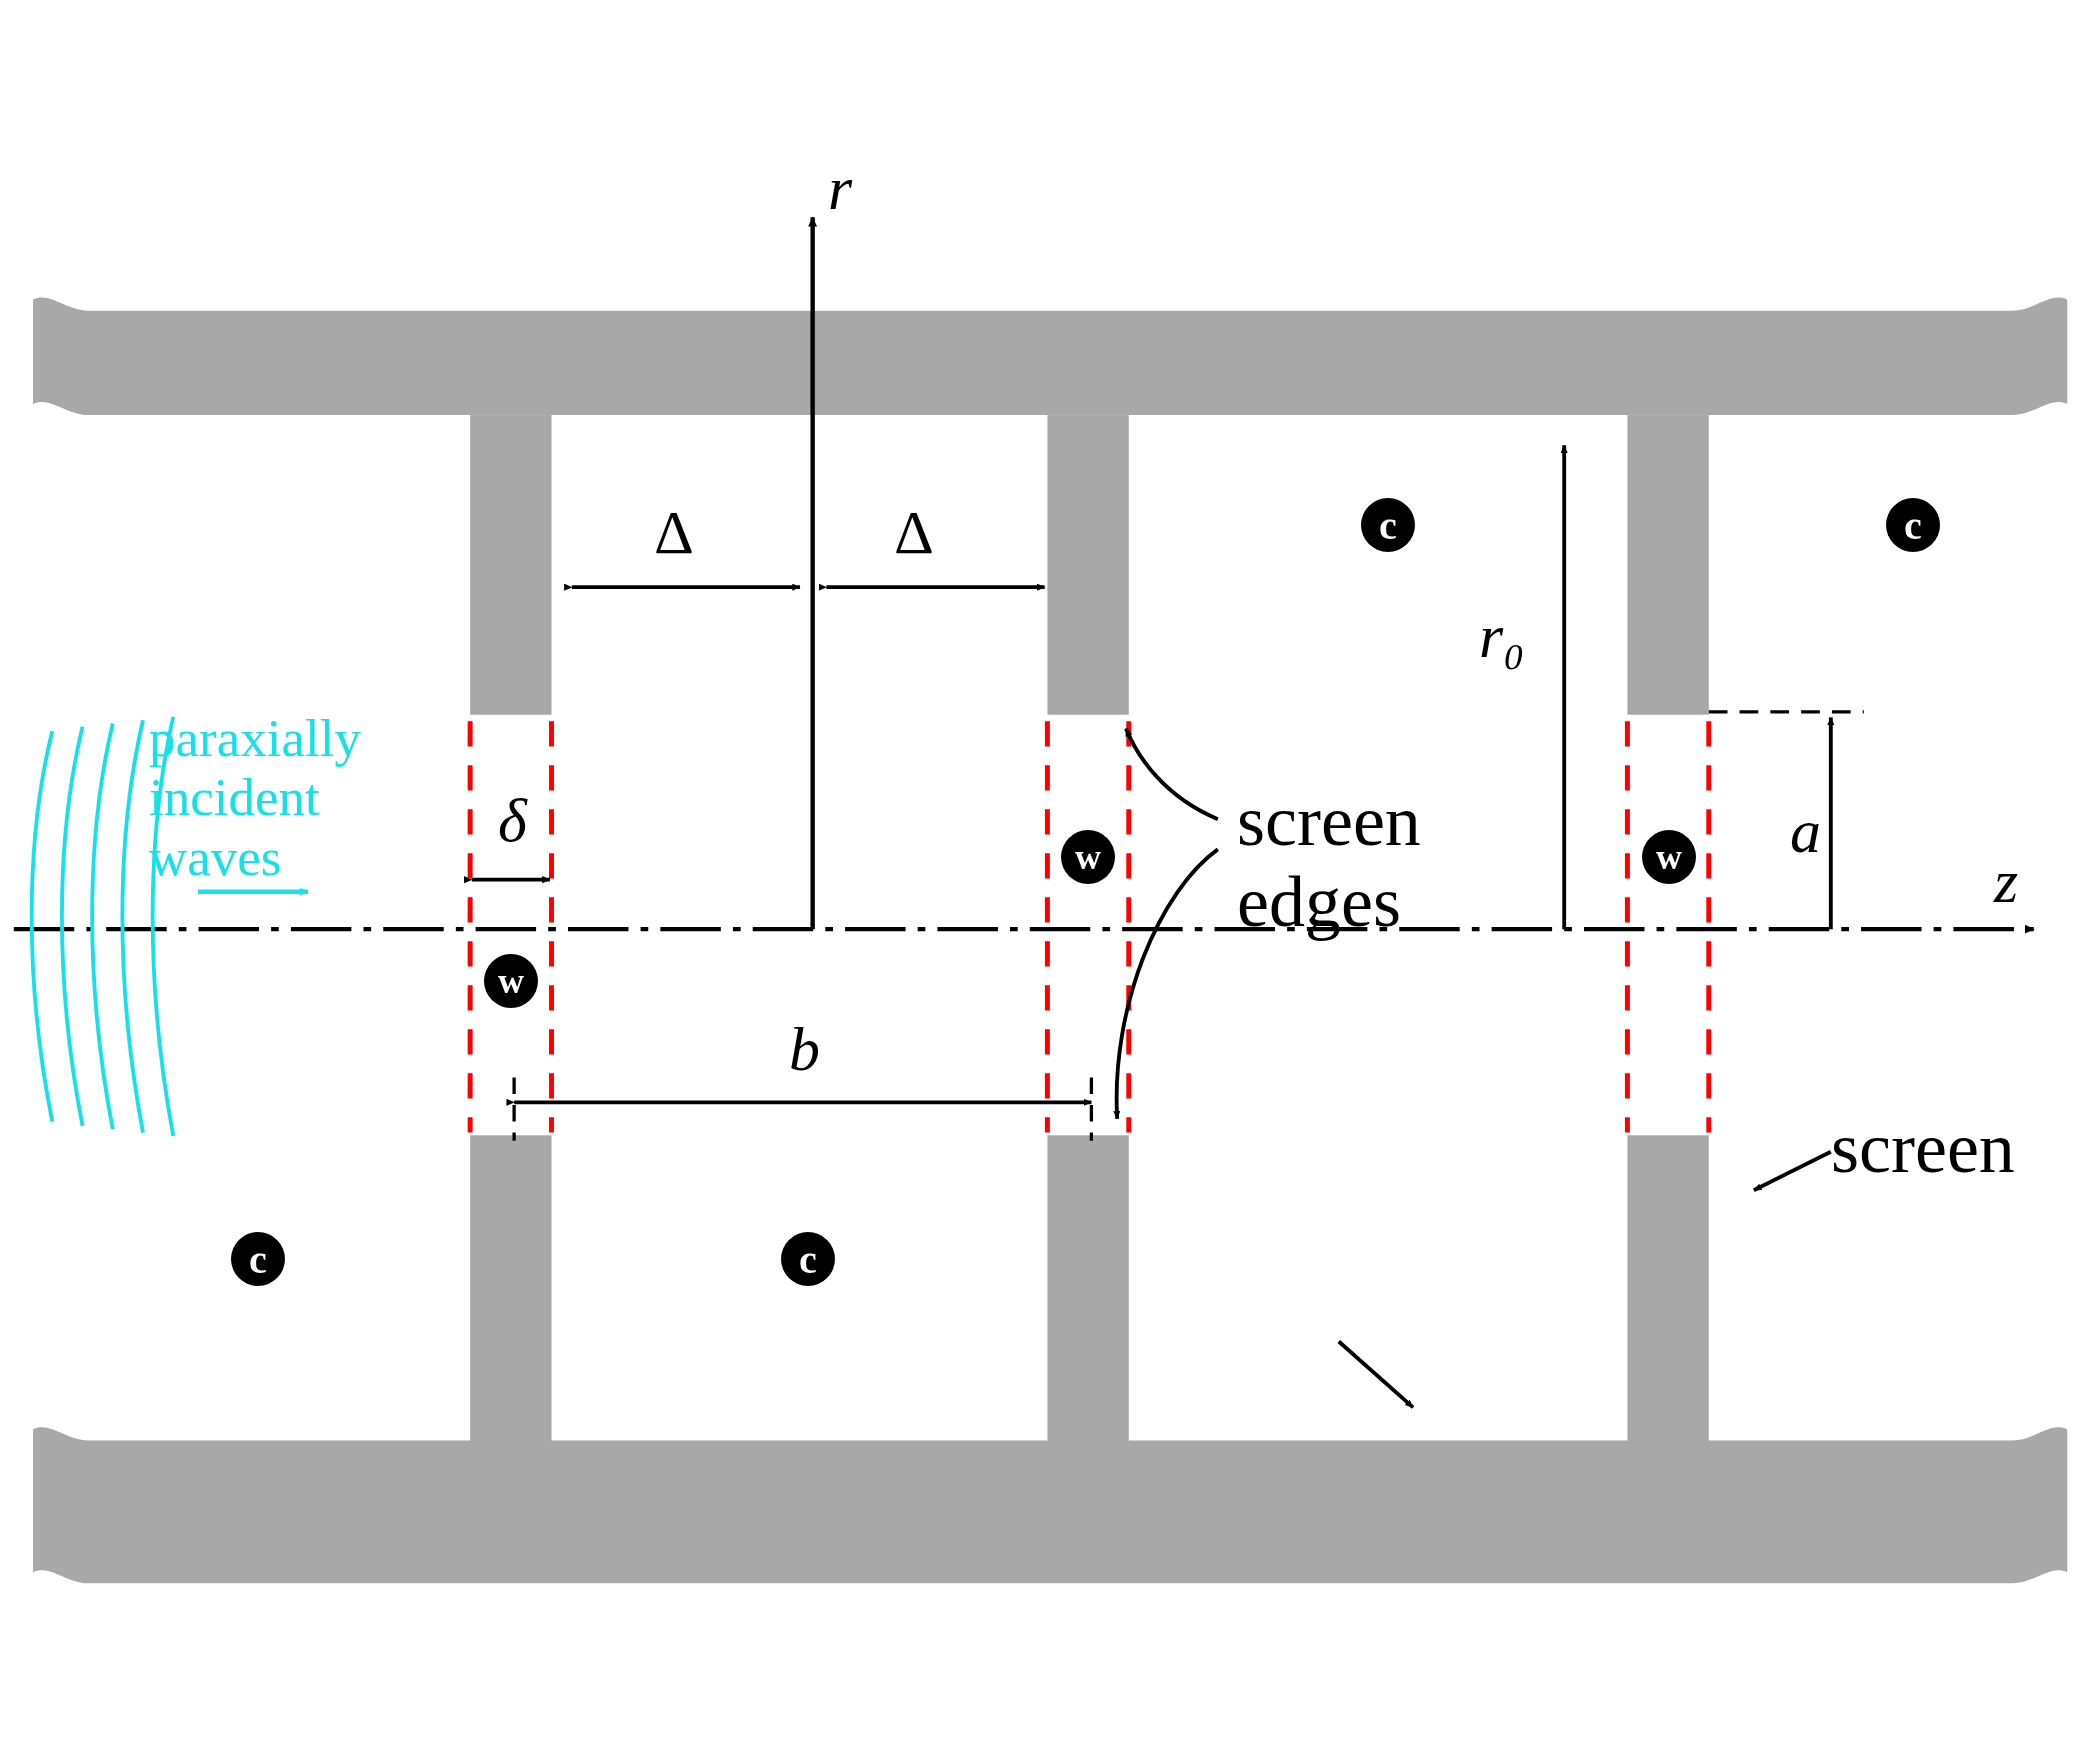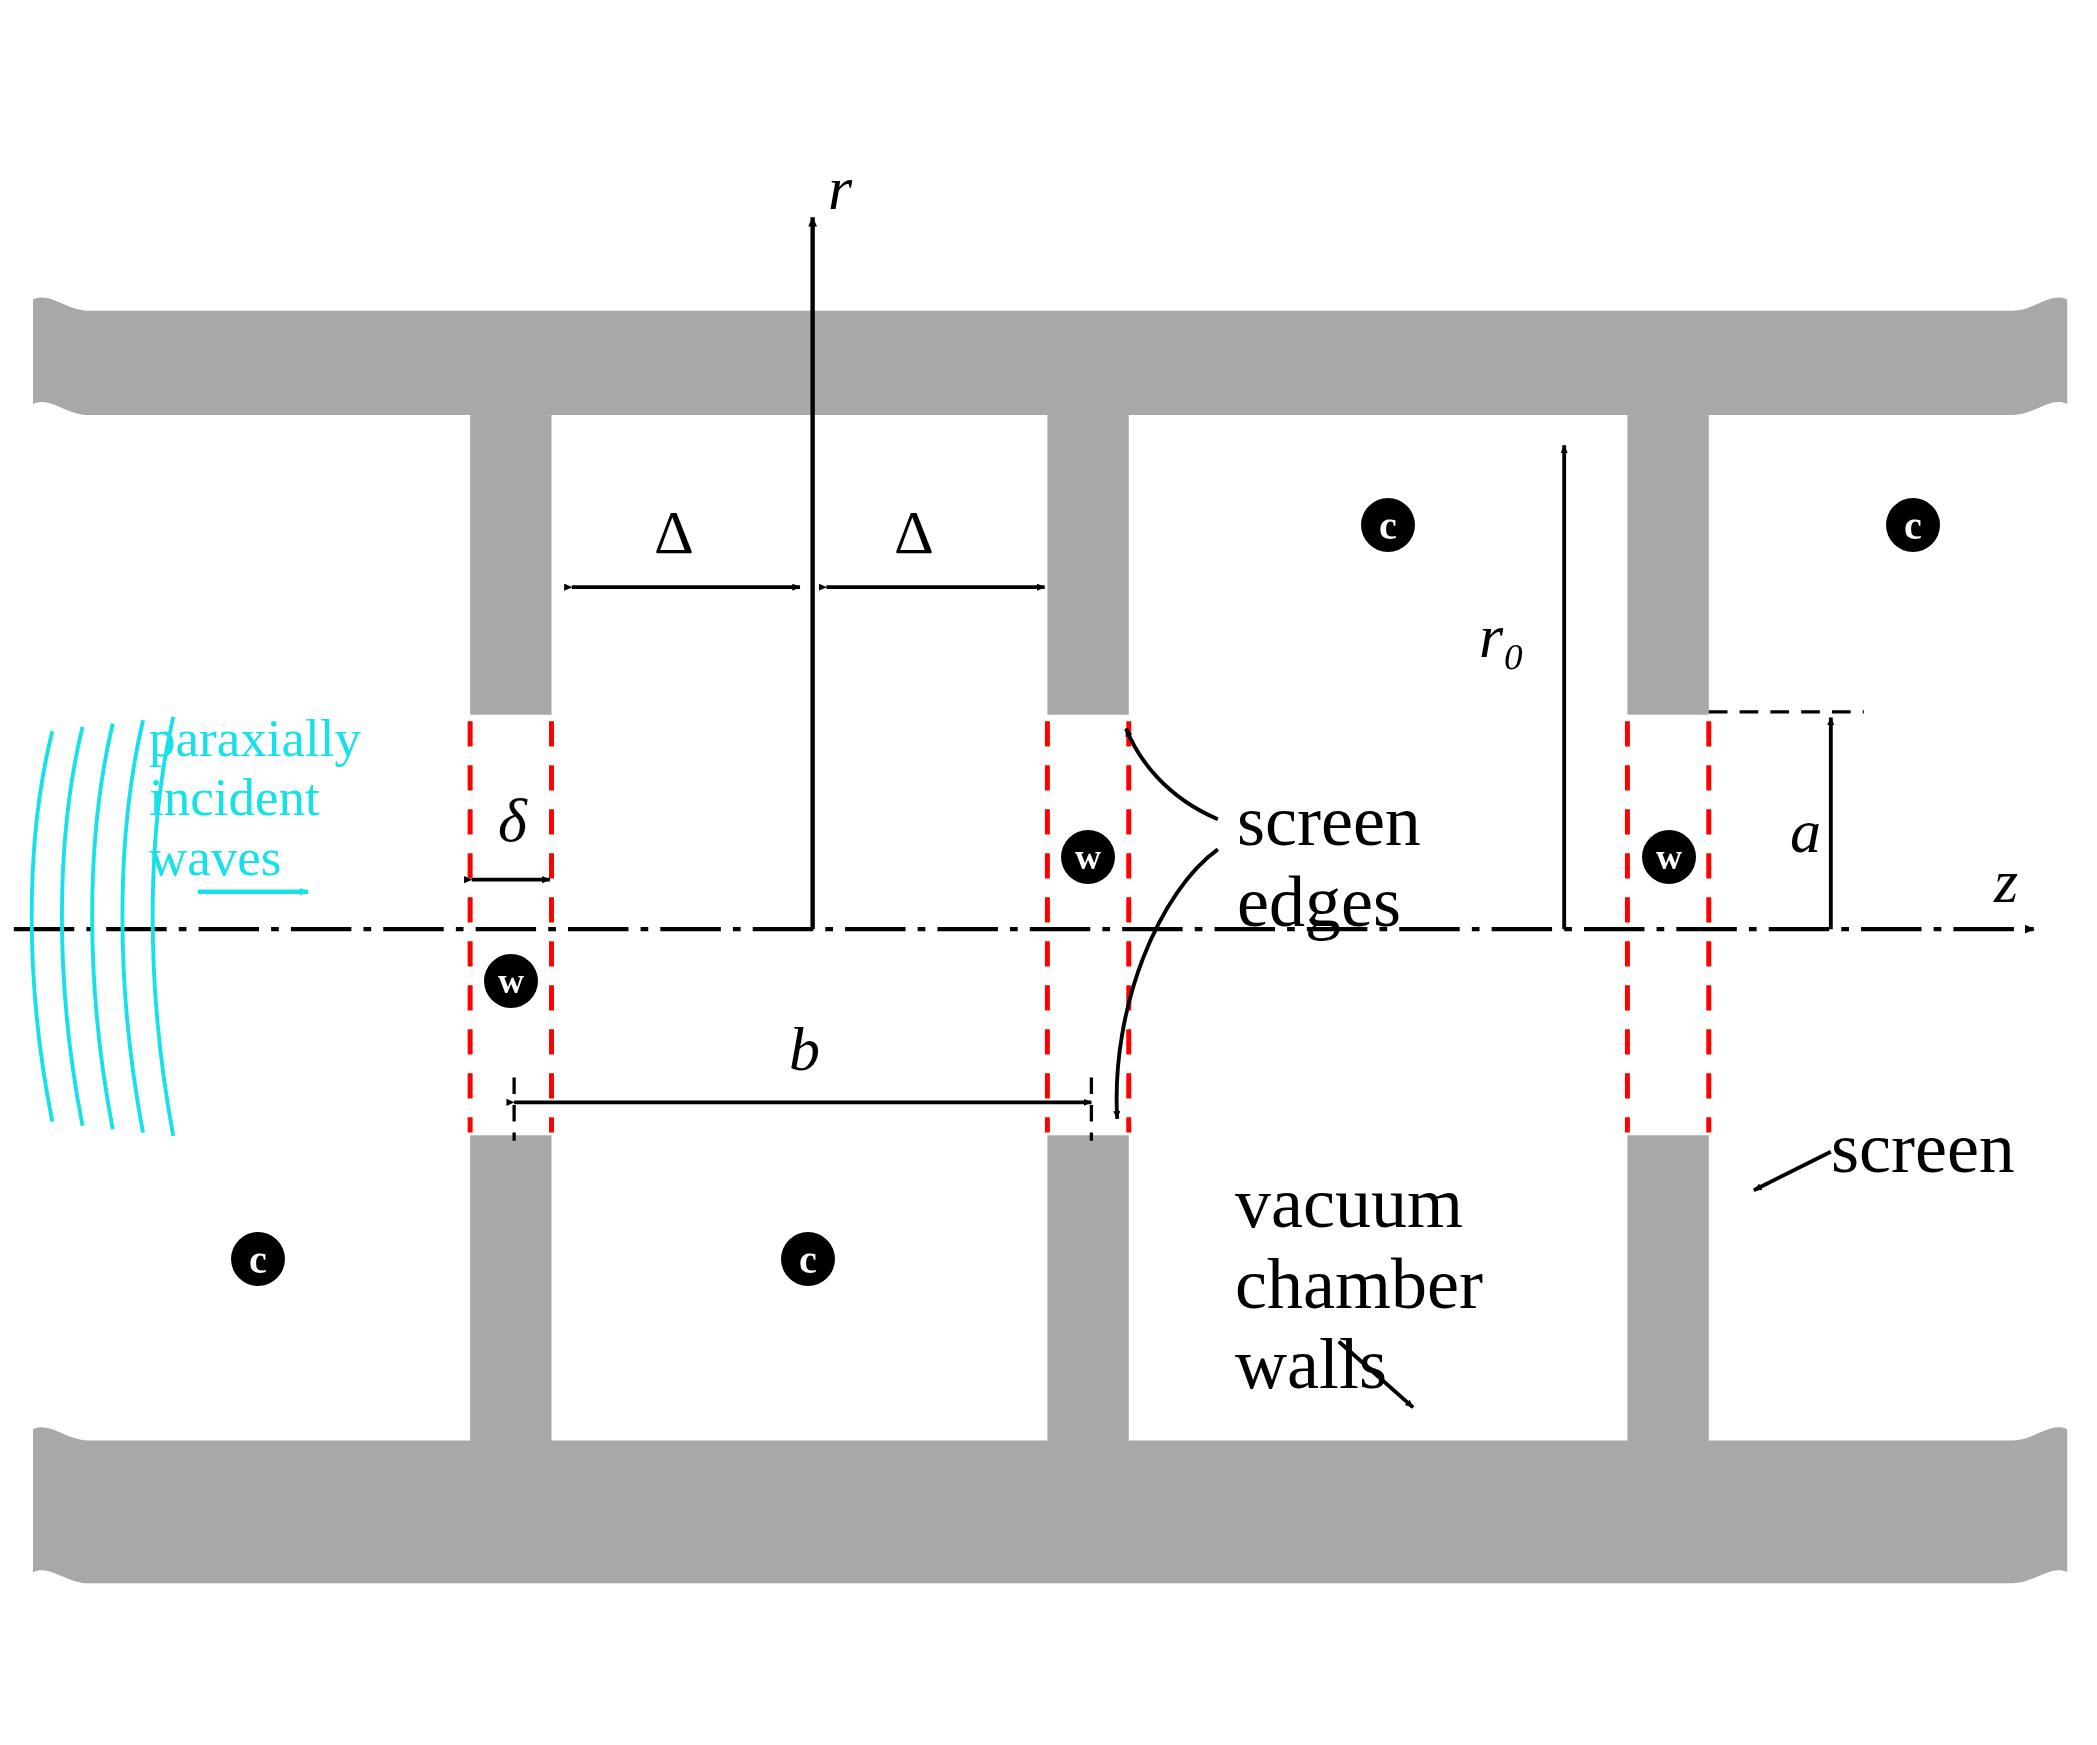--- a/index.html
+++ b/index.html
@@ -191,23 +191,20 @@
 
   <div class="lbl cyan sz-cyan" style="left:149px; top:690px;margin-top:19px;">paraxially
 incident
 waves</div>
 
   <div class="lbl sz-med" style="left:1237px; top:781px;">screen
 edges</div>
 
   <div class="lbl sz-med" style="left:1831px; top:1108px;">screen</div>
 
-  <div class="lbl sz-med" style="left:1235px; top:1163px;">vacuum
-chamber
-walls</div>
 
   <div class="badge" style="left:1361px; top:498px; width:54px; height:54px; font-size:40px;">c</div>
 
   <div class="badge" style="left:1886px; top:498px; width:54px; height:54px; font-size:40px;">c</div>
 
   <div class="badge" style="left:1061px; top:830px; width:54px; height:54px; font-size:36px;">w</div>
 
   <div class="badge" style="left:1642px; top:830px; width:54px; height:54px; font-size:36px;">w</div>
 
   <div class="badge" style="left:484px; top:954px; width:54px; height:54px; font-size:36px;">w</div>

